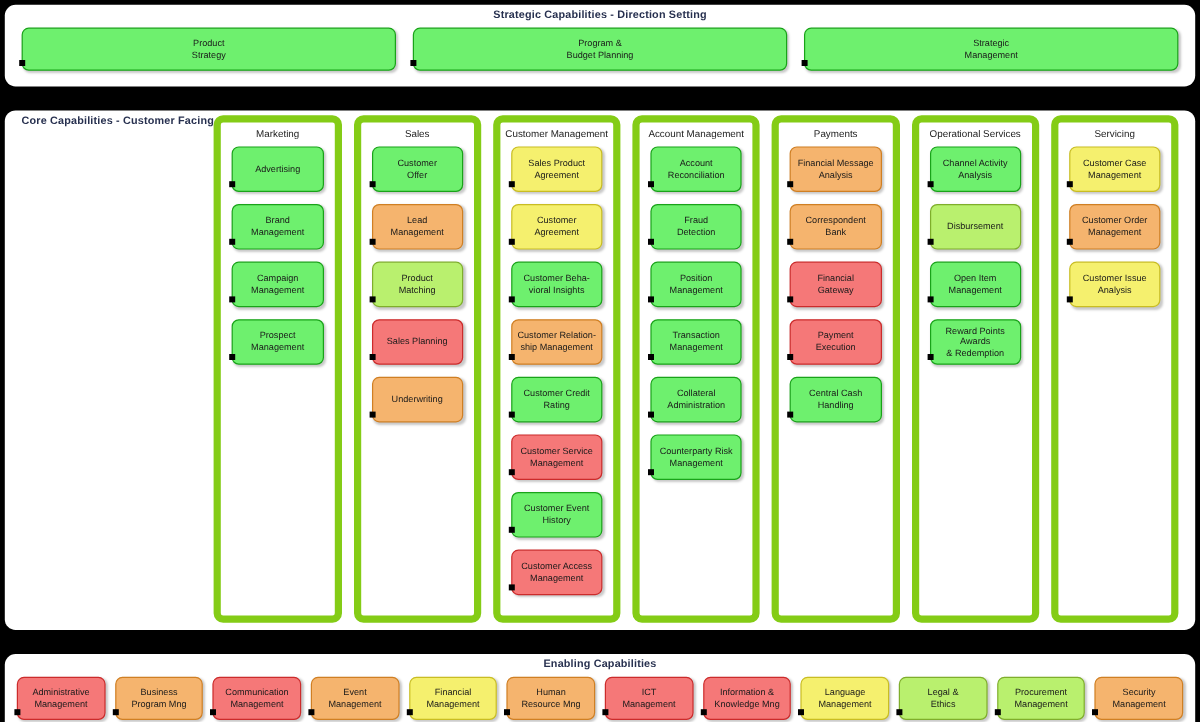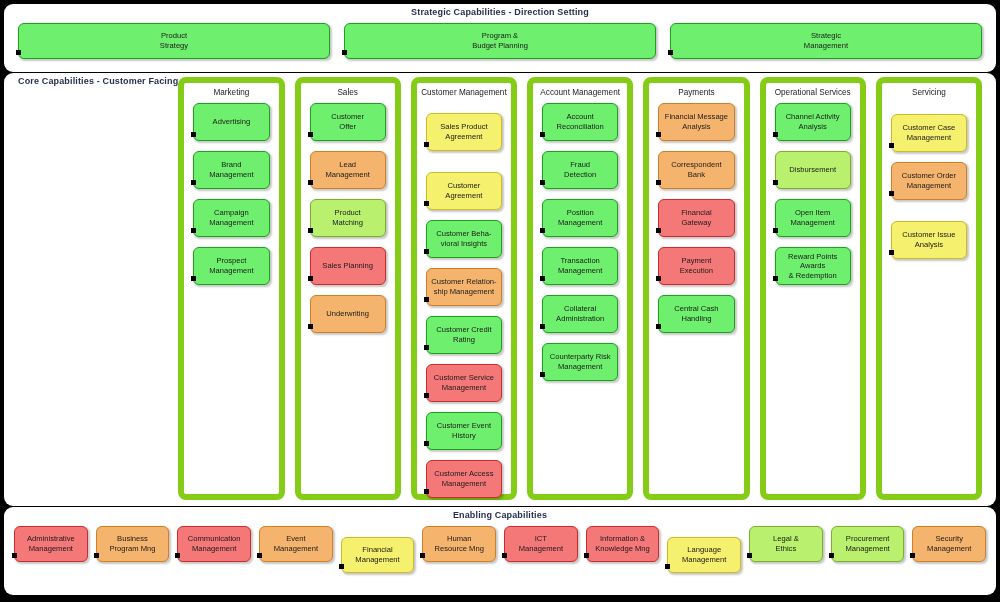--- a/index.html
+++ b/index.html
@@ -12,21 +12,21 @@
     overflow: hidden;
   }
 
   .map {
     width: 1000px;
     height: 602px;
     background: #000000;
     padding: 4px 4px;
     display: flex;
     flex-direction: column;
-    gap: 1px;
+    gap: 20px;
   }
 
   
   .band {
     background: #ffffff;
     border-radius: 9px;
     position: relative;
     flex-shrink: 0;
   }
 
@@ -144,21 +144,21 @@
     width: 5px;
     height: 5px;
     background: #000000;
   }
 
   .card-label { display: block; white-space: pre-line; }
 
   
   .c-green      { background: #6ef06e; border-color: #19a319; }
   .c-lightgreen { background: #b9f06e; border-color: #7fae2b; }
-  .c-yellow     { background: #f5f06e; border-color: #c9bd22; margin-top: 11px; }
+  .c-yellow     { background: #f5f06e; border-color: #c9bd22; }
   .c-orange     { background: #f5b46e; border-color: #d07f23; }
   .c-red        { background: #f57878; border-color: #cc2b2b; }
 </style>
 </head>
 <body>
 
 <div class="map">
 
   <div class="band band-strategic">
     <div class="band-title">Strategic Capabilities - Direction Setting</div>

